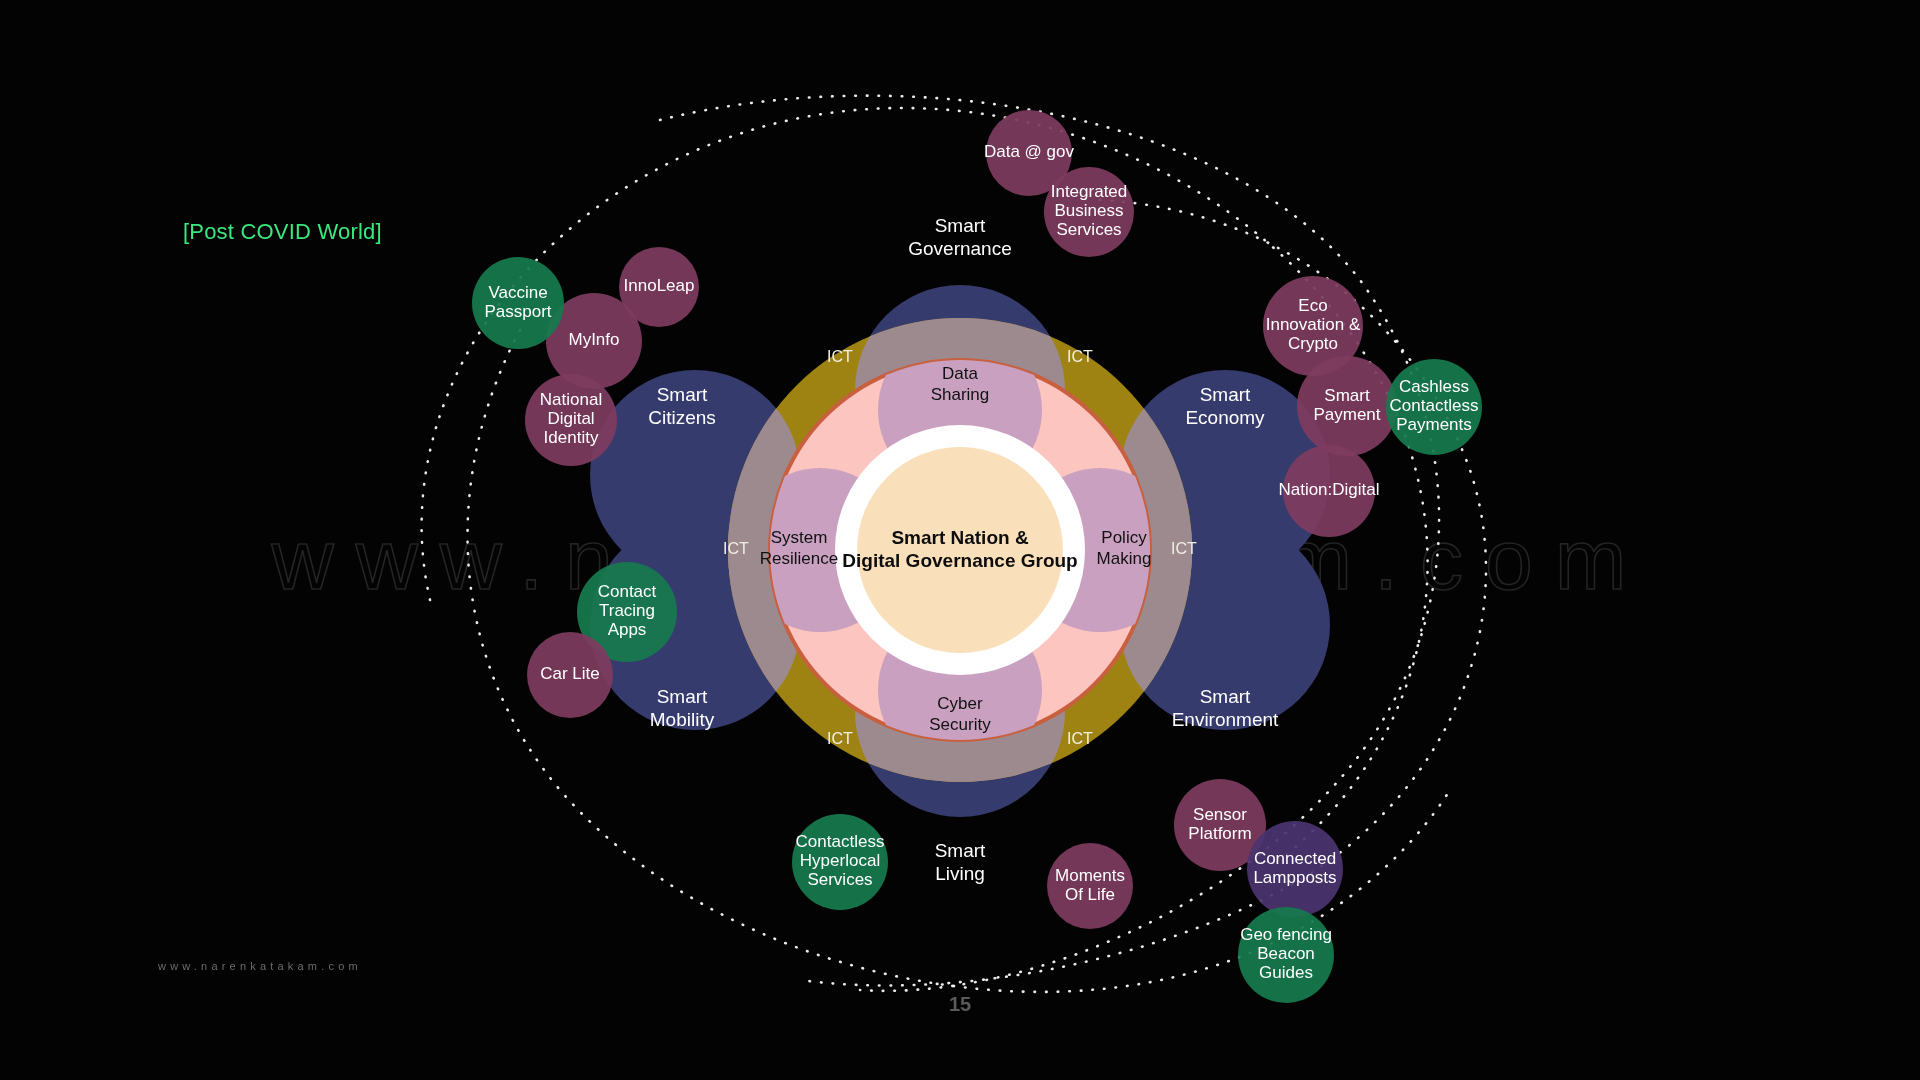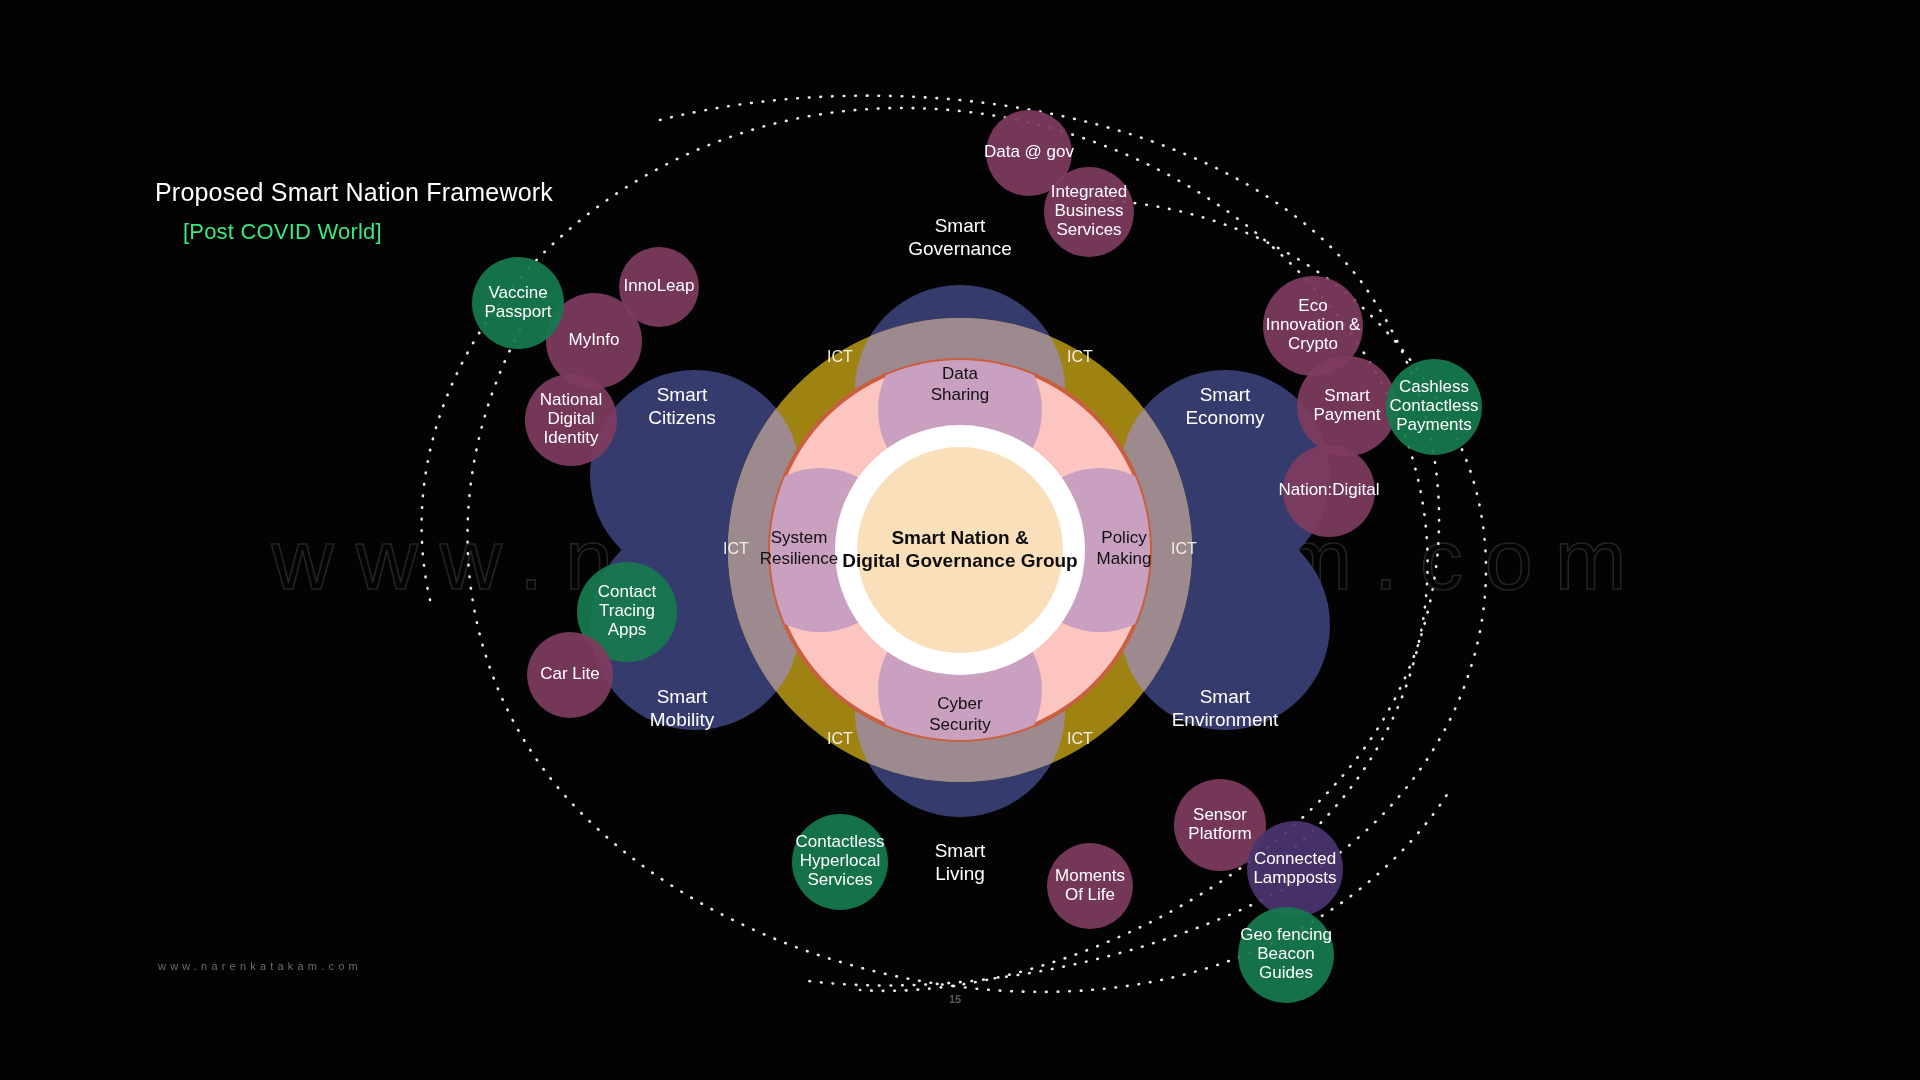--- a/index.html
+++ b/index.html
@@ -20,21 +20,21 @@
     position:absolute;left:155px;top:219px;
     font-size:22px;color:#3ae87d;letter-spacing:.2px;margin-left:28px;
   }
   .footer{
     position:absolute;left:158px;top:960px;
     font-size:11px;color:#6d6d6d;letter-spacing:4.2px;
     font-family:"Liberation Sans", sans-serif;
   }
   .pagenum{
     position:absolute;left:949px;top:993px;
-    font-size:11px;color:#5a5a5a;font-weight:bold;
+    font-size:20px;color:#5a5a5a;font-weight:bold;
   }
   .watermark{
     position:absolute;left:0;top:510px;width:1920px;
     text-align:center;font-size:86px;letter-spacing:22px;
     color:transparent;-webkit-text-stroke:1.6px #242424;
     font-family:"Liberation Sans", sans-serif;
     pointer-events:none;
   }
 
   
@@ -51,21 +51,20 @@
   .dotpath{fill:none;stroke:#ffffff;stroke-width:2.6;
     stroke-linecap:round;stroke-dasharray:0.6 11;opacity:.92;}
 </style>
 </head>
 <body>
 
 <div id="stage">
 
   <div class="watermark">www.narenkatakam.com</div>
 
-  <div class="title">Proposed Smart Nation Framework</div>
   <div class="subtitle">[Post COVID World]</div>
   <div class="footer">www.narenkatakam.com</div>
   <div class="pagenum">15</div>
 
   <svg class="diagram" viewBox="0 0 1920 1080">
     <defs>
       <clipPath id="clipOuter">
           <circle cx="960" cy="550" r="232"></circle>
         </clipPath>
       <clipPath id="clipInner">

